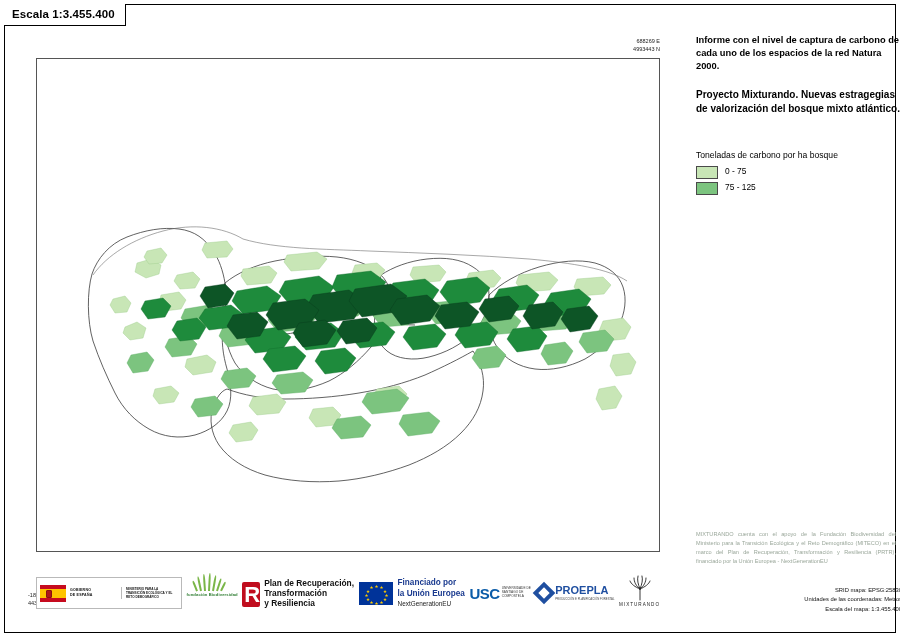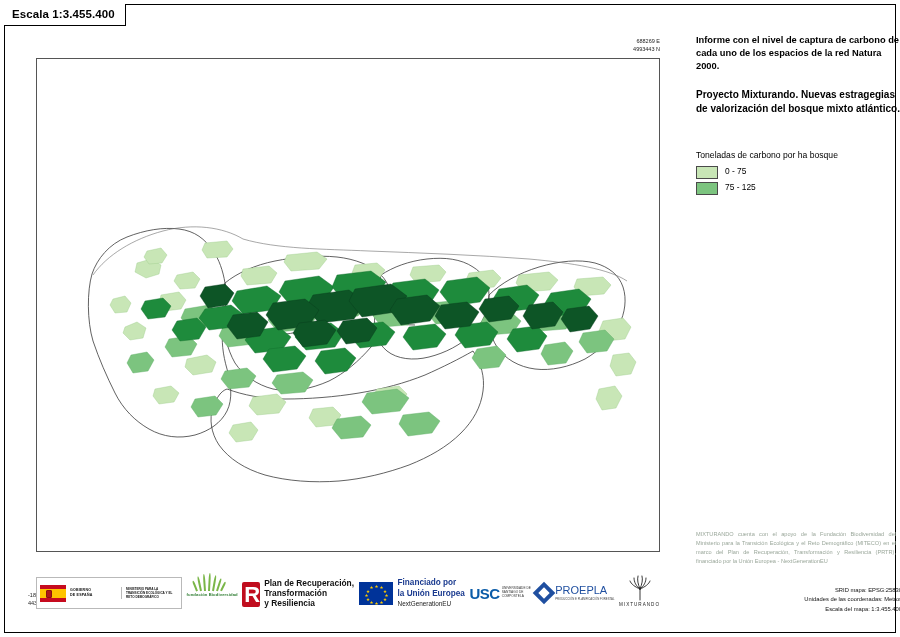--- a/index.html
+++ b/index.html
@@ -240,21 +240,21 @@
   }
   .proepla-mark::after {
     content: "";
     position: absolute;
     left: 4px; top: 4px;
     width: 8px; height: 8px;
     background: #fff;
   }
   .proepla-text {
     font-size: 11px;
-    font-weight: normal;
+    font-weight: bold;
     color: #1f4fa0;
     line-height: 1;
   }
   .proepla-sub {
     font-size: 2.8px;
     color: #444;
     margin-top: 1px;
   }
   .logo-mix {
     display: flex;

